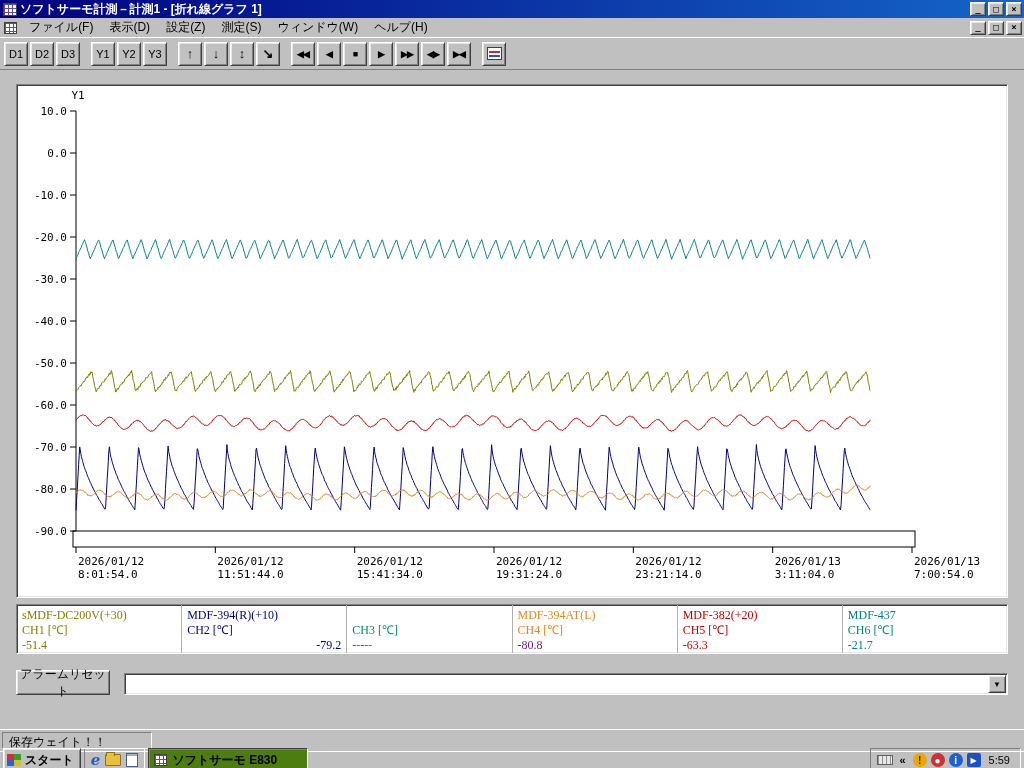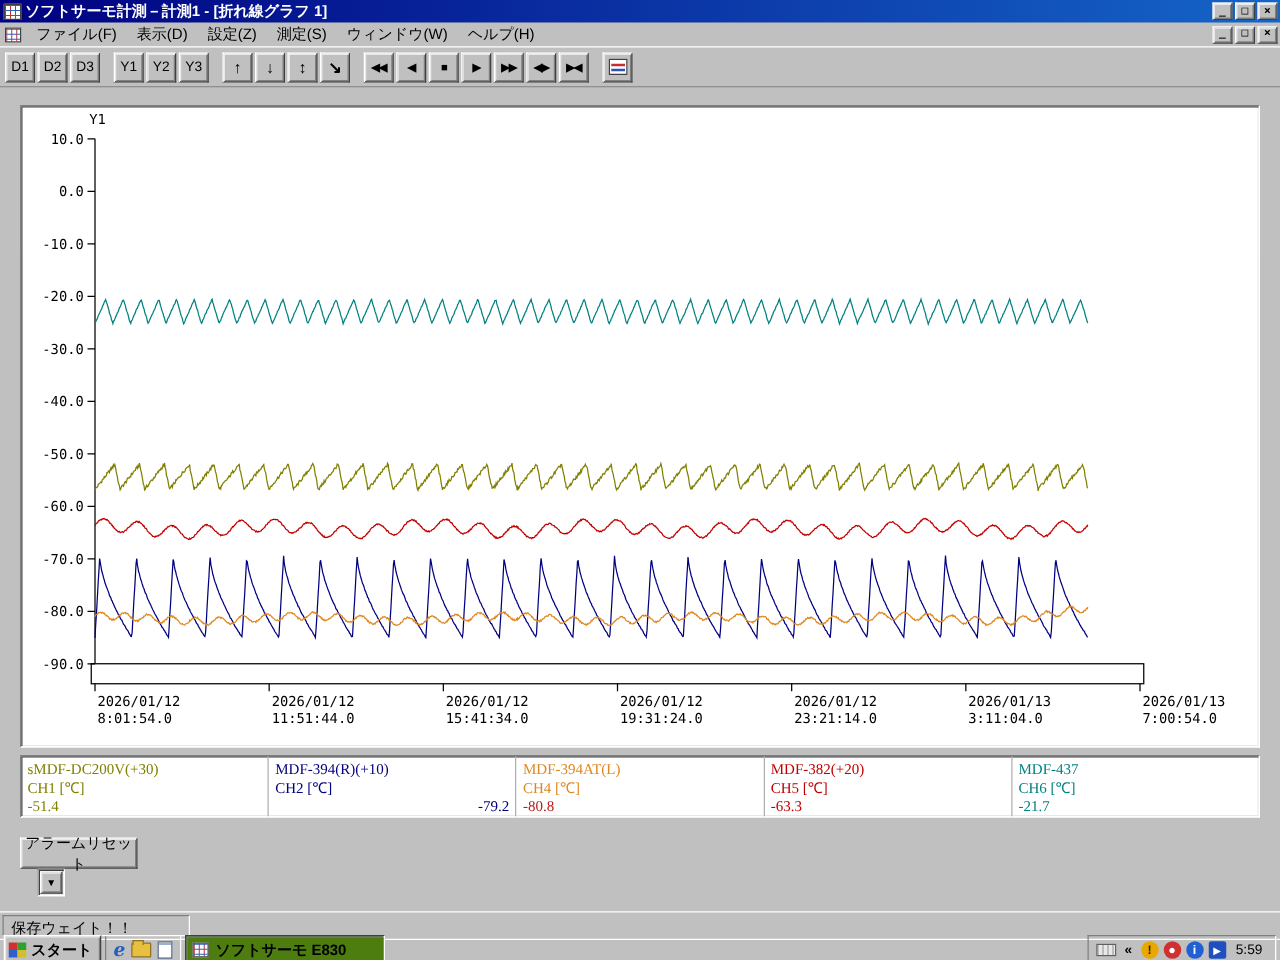--- a/index.html
+++ b/index.html
@@ -55,21 +55,21 @@
   .chart-panel { width:992px; height:514px; background:#fff; }
   .chart-panel svg { display:block; }
   .ax { font:11px "DejaVu Sans Mono",monospace; fill:#000; }
 
   .legend-panel { width:992px; height:50px; background:#fff; margin-top:6px; display:flex; }
   .leg-cell { flex:1 1 0; padding:3px 5px; font-family:Liberation Serif, serif;
     font-size:12px; line-height:15px; border-right:1px solid #b0b0b0; overflow:hidden; white-space:nowrap; }
   .leg-cell:last-child { border-right:none; }
   .leg-line { min-height:15px; }
 
-  .controls-row { margin-top:16px; display:flex; align-items:flex-start;flex-direction:column; }
+  .controls-row { margin-top:16px; display:flex; align-items:flex-end; }
   .alarm-btn { width:94px; height:25px; font-size:12px; display:flex; align-items:center;
     justify-content:center; cursor:default; }
   .combo { flex:1; height:22px; margin-left:14px; background:#fff; display:flex; }
   .combo-field { flex:1; }
   .combo-arrow { width:18px; height:18px; margin:1px; display:flex; align-items:center;
     justify-content:center; font-size:8px; cursor:default; }
 
   
   .statusbar { height:22px; flex:0 0 auto; border-top:1px solid #ffffff; display:flex;
     align-items:center; padding:2px; background:#c0c0c0; }
@@ -226,23 +226,28 @@
         <div class="leg-line" style="color: rgb(128, 128, 0);">sMDF-DC200V(+30)</div>
         <div class="leg-line" style="color: rgb(128, 128, 0);">CH1 [℃]</div>
         <div class="leg-line" style="color: rgb(128, 128, 0);">-51.4</div>
       </div>
       <div class="leg-cell">
         <div class="leg-line" style="color: rgb(0, 0, 128);">MDF-394(R)(+10)</div>
         <div class="leg-line" style="color: rgb(0, 0, 128);">CH2 [℃]</div>
         <div class="leg-line" style="color: rgb(0, 0, 128); text-align: right;">-79.2</div>
       </div>
       <div class="leg-cell">
+        <div class="leg-line" style="color: rgb(0, 144, 96);"></div>
+        <div class="leg-line" style="color: rgb(0, 144, 96);">CH3 [℃]</div>
+        <div class="leg-line" style="color: rgb(0, 144, 96);">-----</div>
+      </div>
+      <div class="leg-cell">
         <div class="leg-line" style="color: rgb(224, 136, 32);">MDF-394AT(L)</div>
         <div class="leg-line" style="color: rgb(224, 136, 32);">CH4 [℃]</div>
-        <div class="leg-line" style="color: #b91c1c;">-80.8</div>
+        <div class="leg-line" style="color: #701a75;">-80.8</div>
       </div>
       <div class="leg-cell">
         <div class="leg-line" style="color: rgb(192, 0, 0);">MDF-382(+20)</div>
         <div class="leg-line" style="color: rgb(192, 0, 0);">CH5 [℃]</div>
         <div class="leg-line" style="color: rgb(192, 0, 0);">-63.3</div>
       </div>
       <div class="leg-cell">
         <div class="leg-line" style="color: rgb(0, 128, 128);">MDF-437</div>
         <div class="leg-line" style="color: rgb(0, 128, 128);">CH6 [℃]</div>
         <div class="leg-line" style="color: rgb(0, 128, 128);">-21.7</div>

